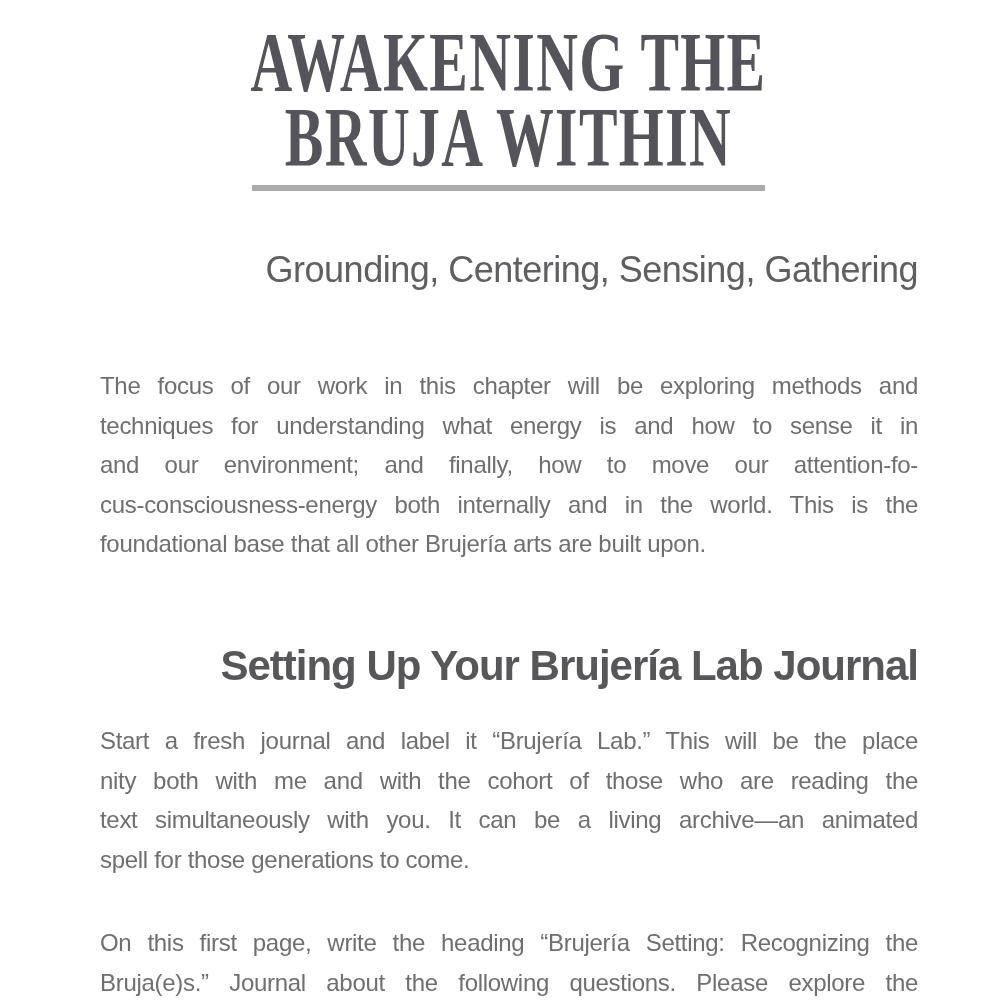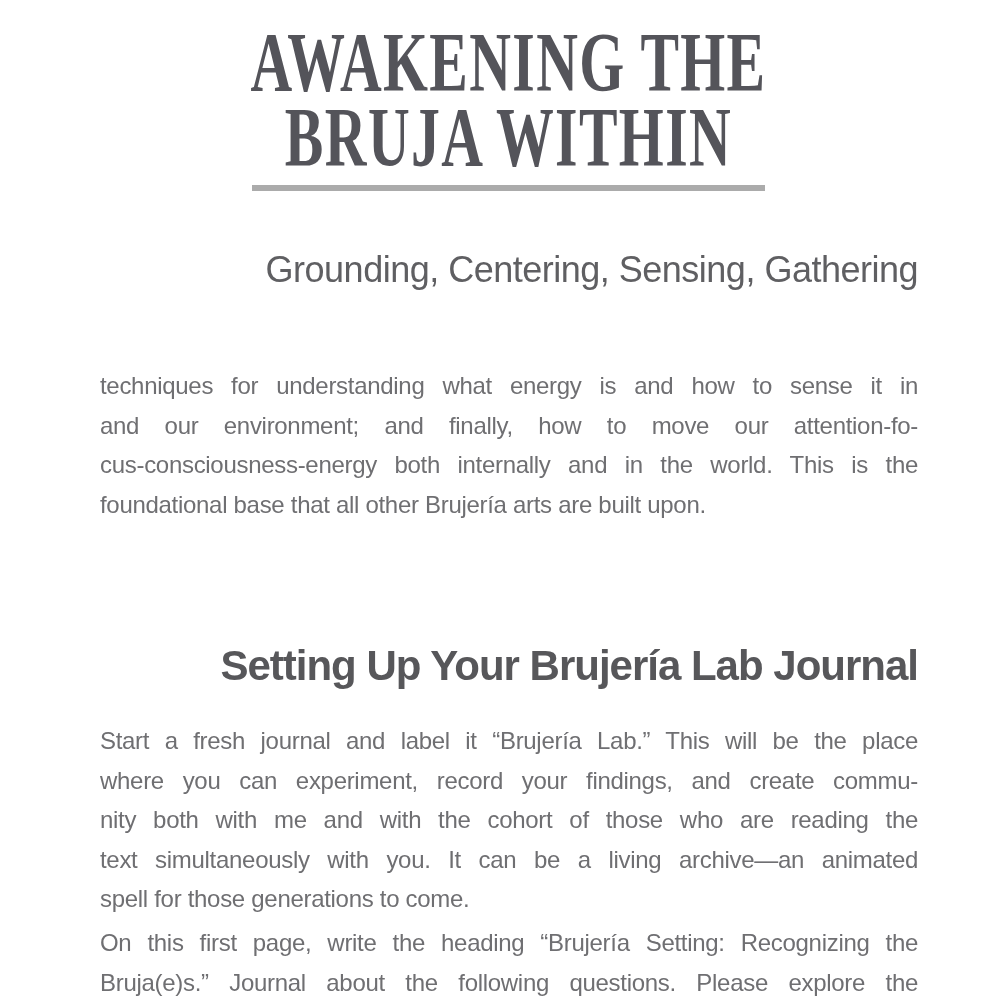--- a/index.html
+++ b/index.html
@@ -104,31 +104,31 @@
   <h1 class="title">
     <span class="title-line">AWAKENING THE</span>
     <span class="title-line">BRUJA WITHIN</span>
   </h1>
 
   <div class="divider"></div>
 
   <h2 class="subtitle">Grounding, Centering, Sensing, Gathering</h2>
 
   <div class="para para-1">
+      <span class="line">The focus of our work in this chapter will be exploring methods and</span>
       <span class="line">techniques for understanding what energy is and how to sense it in</span>
       <span class="line">and our environment; and finally, how to move our attention-fo-</span>
       <span class="line">cus-consciousness-energy both internally and in the world. This is the</span>
       <span class="line last">foundational base that all other Brujería arts are built upon.</span>
     </div>
 
   <h3 class="heading">Setting Up Your Brujería Lab Journal</h3>
 
   <div class="para para-2">
       <span class="line">Start a fresh journal and label it “Brujería Lab.” This will be the place</span>
-      <span class="line">where you can experiment, record your findings, and create commu-</span>
       <span class="line">nity both with me and with the cohort of those who are reading the</span>
       <span class="line">text simultaneously with you. It can be a living archive—an animated</span>
       <span class="line last">spell for those generations to come.</span>
     </div>
 
   <div class="para para-3">
       <span class="line">On this first page, write the heading “Brujería Setting: Recognizing the</span>
       <span class="line">Bruja(e)s.” Journal about the following questions. Please explore the</span>
     </div>
 

